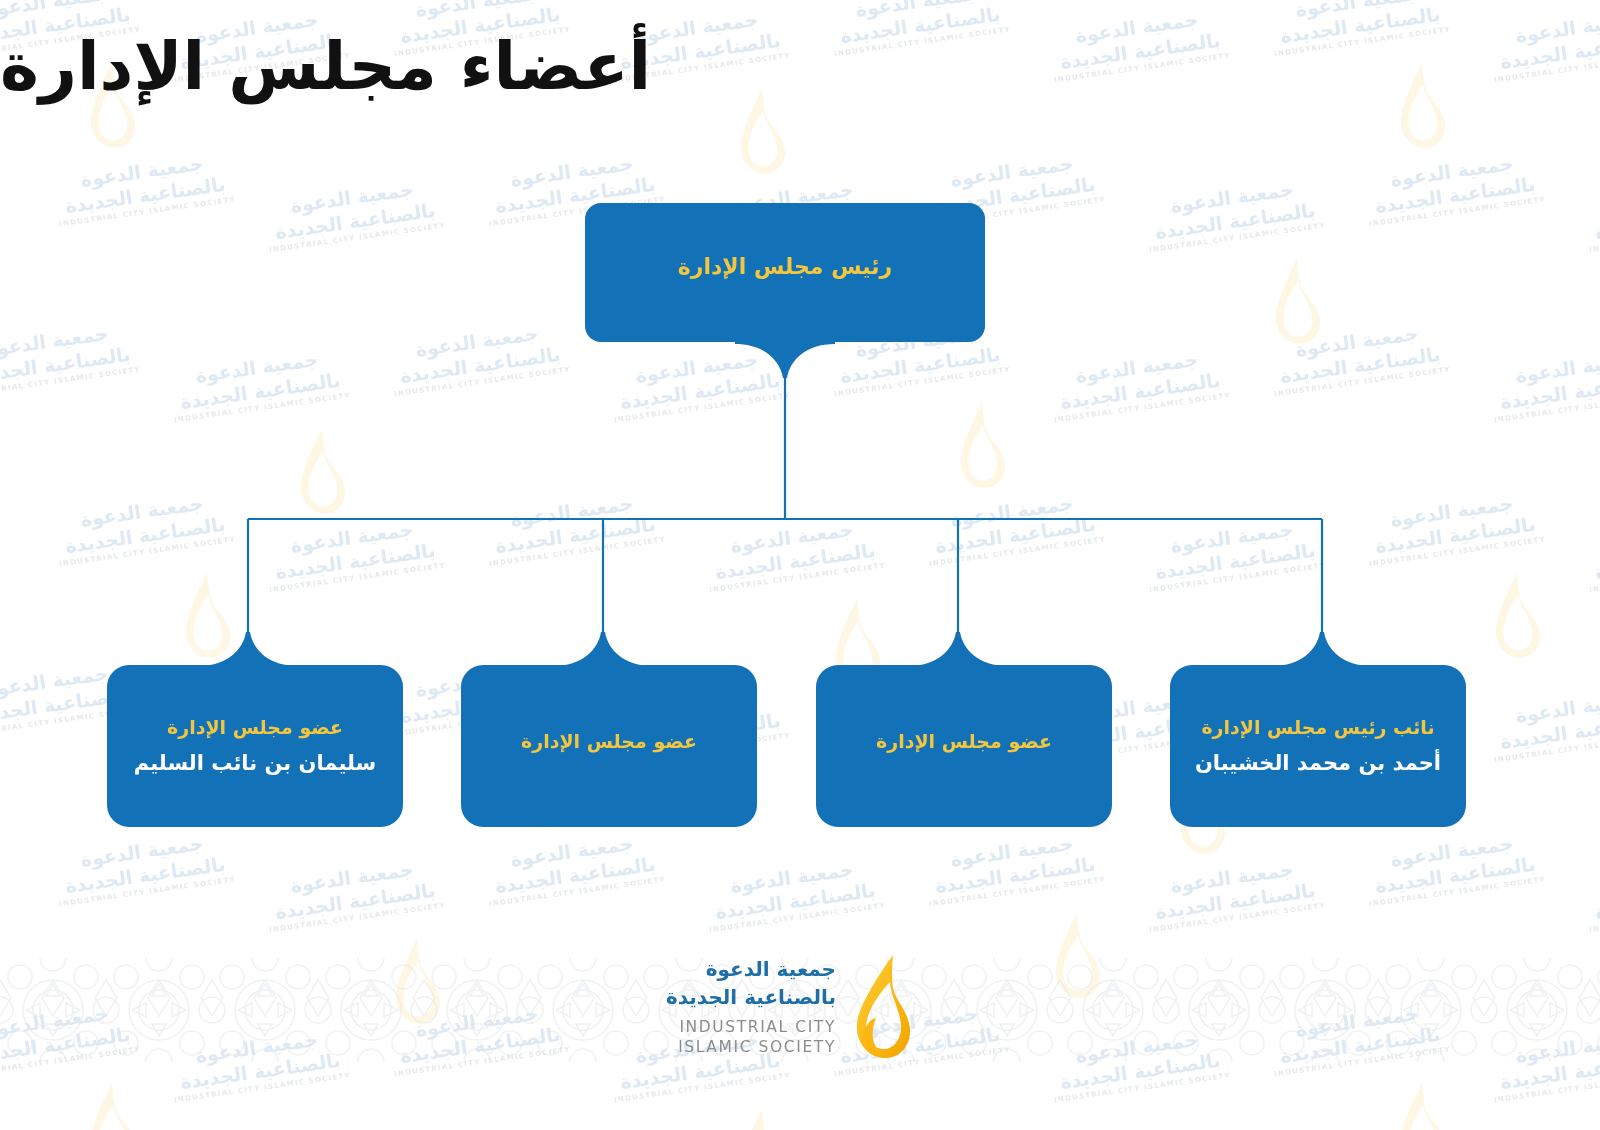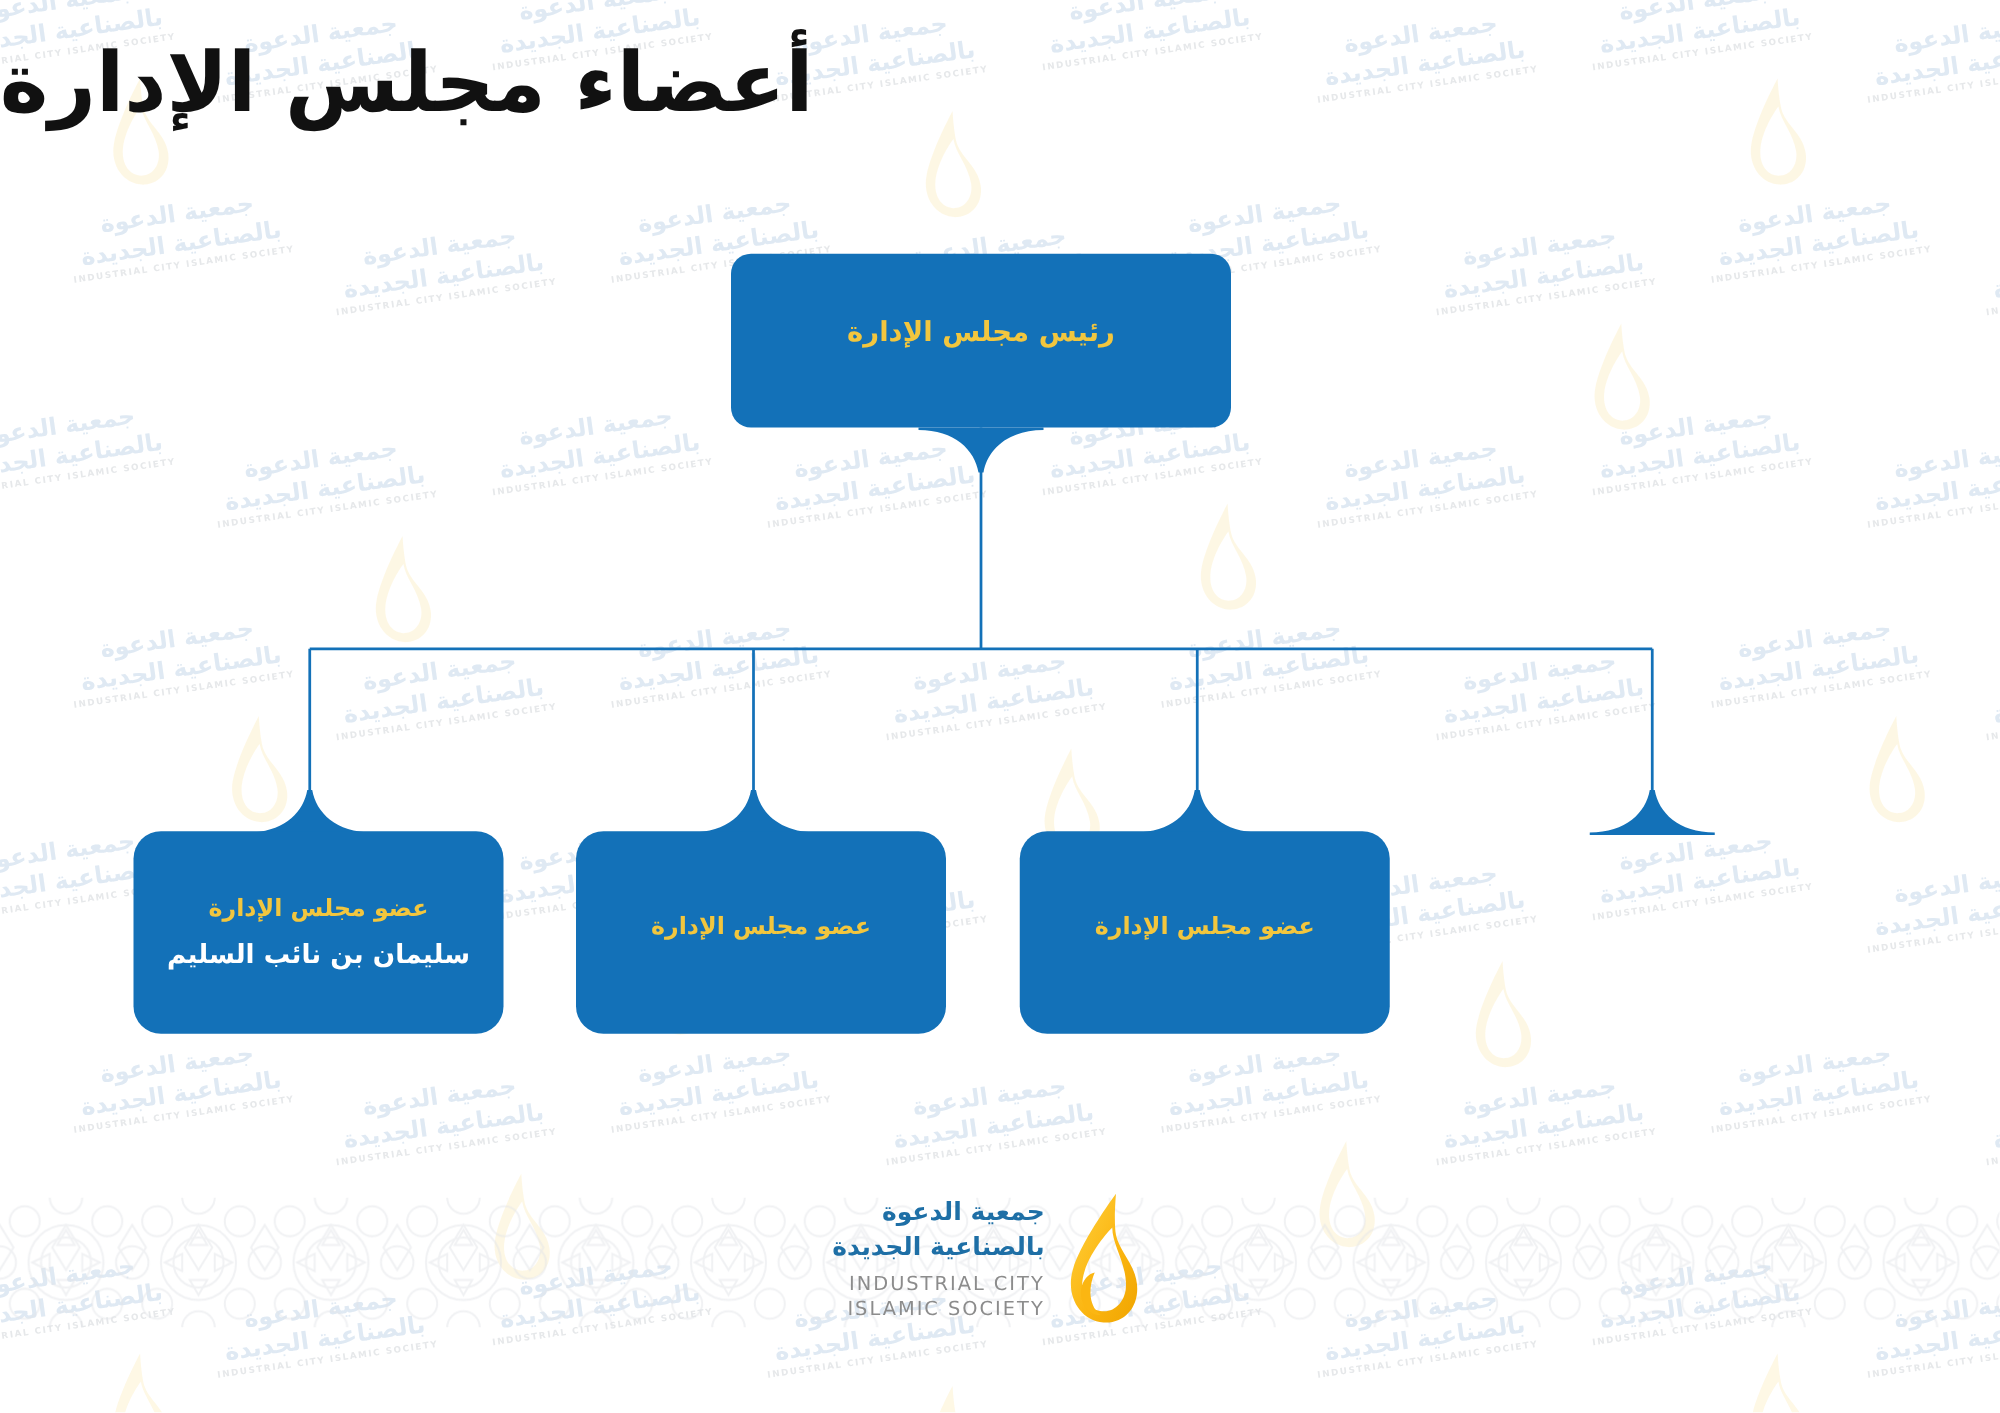--- a/index.html
+++ b/index.html
@@ -544,20 +544,24 @@
   </div>
 
   <div class="node leaf" id="node-member-2">
     <div class="role">عضو مجلس الإدارة</div>
   </div>
 
   <div class="node leaf" id="node-member-1">
     <div class="role">عضو مجلس الإدارة</div>
   </div>
 
+  <div class="node leaf" id="node-vice">
+    <div class="role">نائب رئيس مجلس الإدارة</div>
+    <div class="name">أحمد بن محمد الخشيبان</div>
+  </div>
 
   <div class="footer-logo">
     <div class="logo-text">
       <div class="logo-ar">جمعية الدعوة</div>
       <div class="logo-ar">بالصناعية الجديدة</div>
       <div class="logo-en">INDUSTRIAL CITY</div>
       <div class="logo-en" style="margin-top:0">ISLAMIC SOCIETY</div>
     </div>
     <svg class="logo-mark" viewBox="0 0 78 110">
       <defs>

